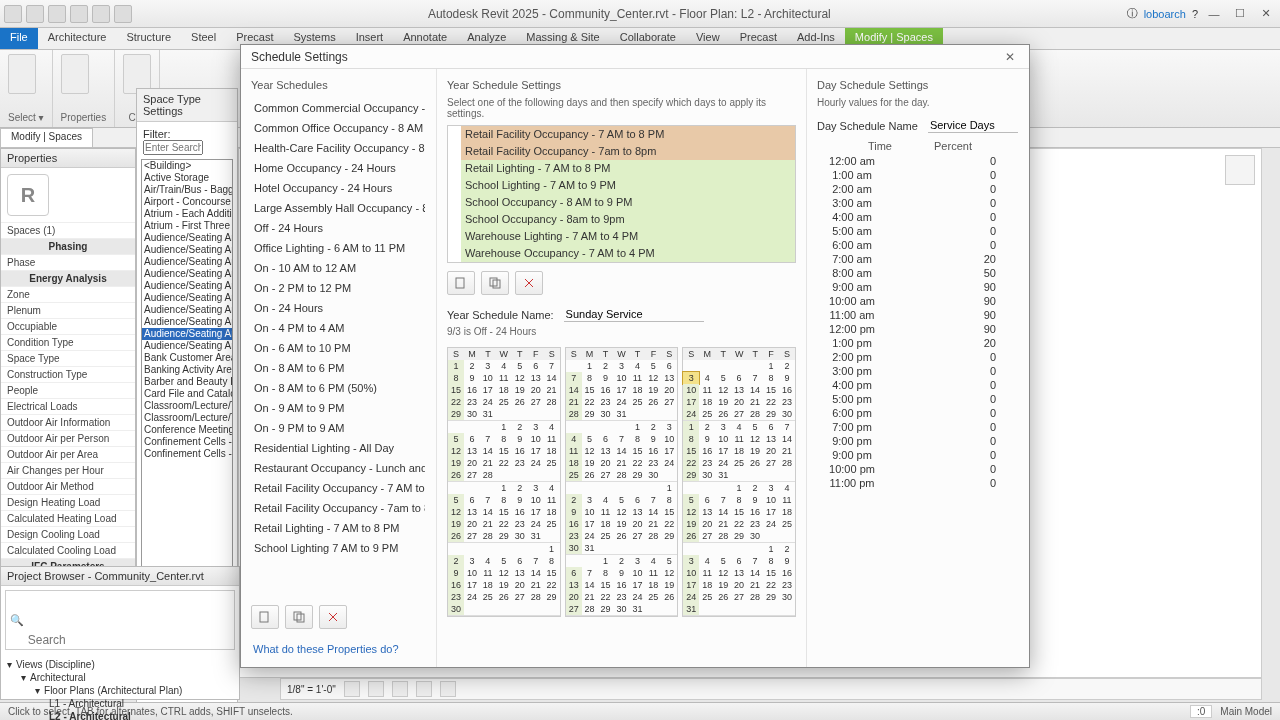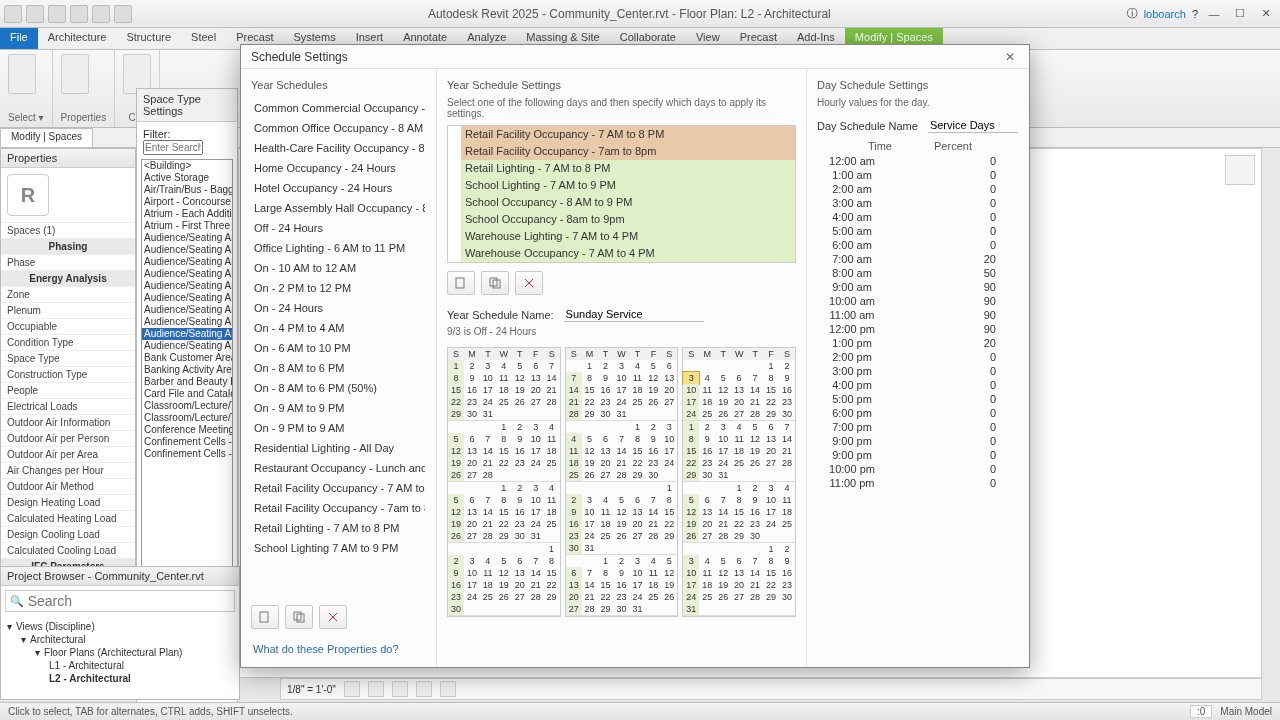--- a/index.html
+++ b/index.html
@@ -255,21 +255,21 @@
       <div class="sts-item">Conference Meeting/Mu</div>
       <div class="sts-item">Confinement Cells - Cou</div>
       <div class="sts-item">Confinement Cells - Peni</div>
     </div>
 </div>
 
 <div class="browser">
   <div class="browser-hdr">Project Browser - Community_Center.rvt</div>
   <div class="search">
     <span>🔍</span>
-    <input style="border: none; flex: 1 1 0%; font-size: 14px;" placeholder="Search">
+    <input style="border: none; flex: 1 1 0%; font-size: 12px; margin-top: 40px;" placeholder="Search">
   </div>
   <div class="tree">
     <div class="tree-row">▾ <span>Views (Discipline)</span></div>
     <div class="tree-row d1">▾ <span>Architectural</span></div>
     <div class="tree-row d2">▾ <span>Floor Plans (Architectural Plan)</span></div>
     <div class="tree-row d3">
         <span>L1 - Architectural</span>
       </div>
     <div class="tree-row d3 sel">
         <span>L2 - Architectural</span>

